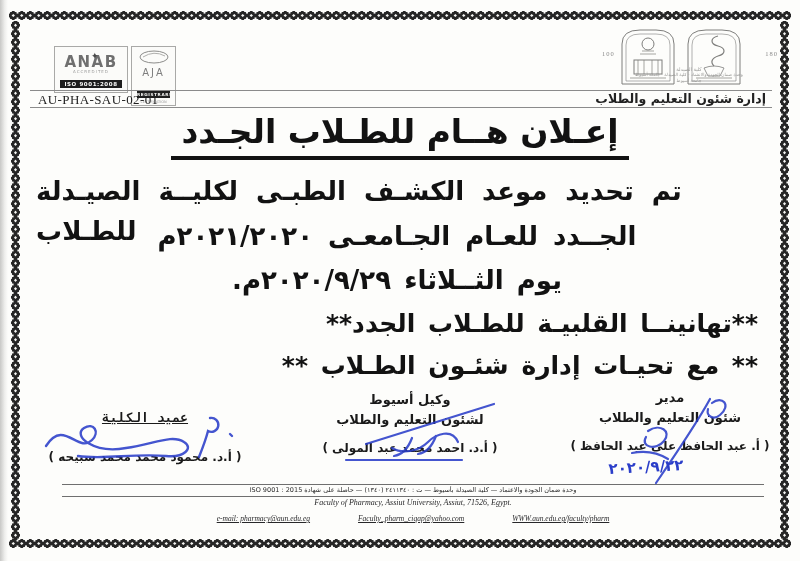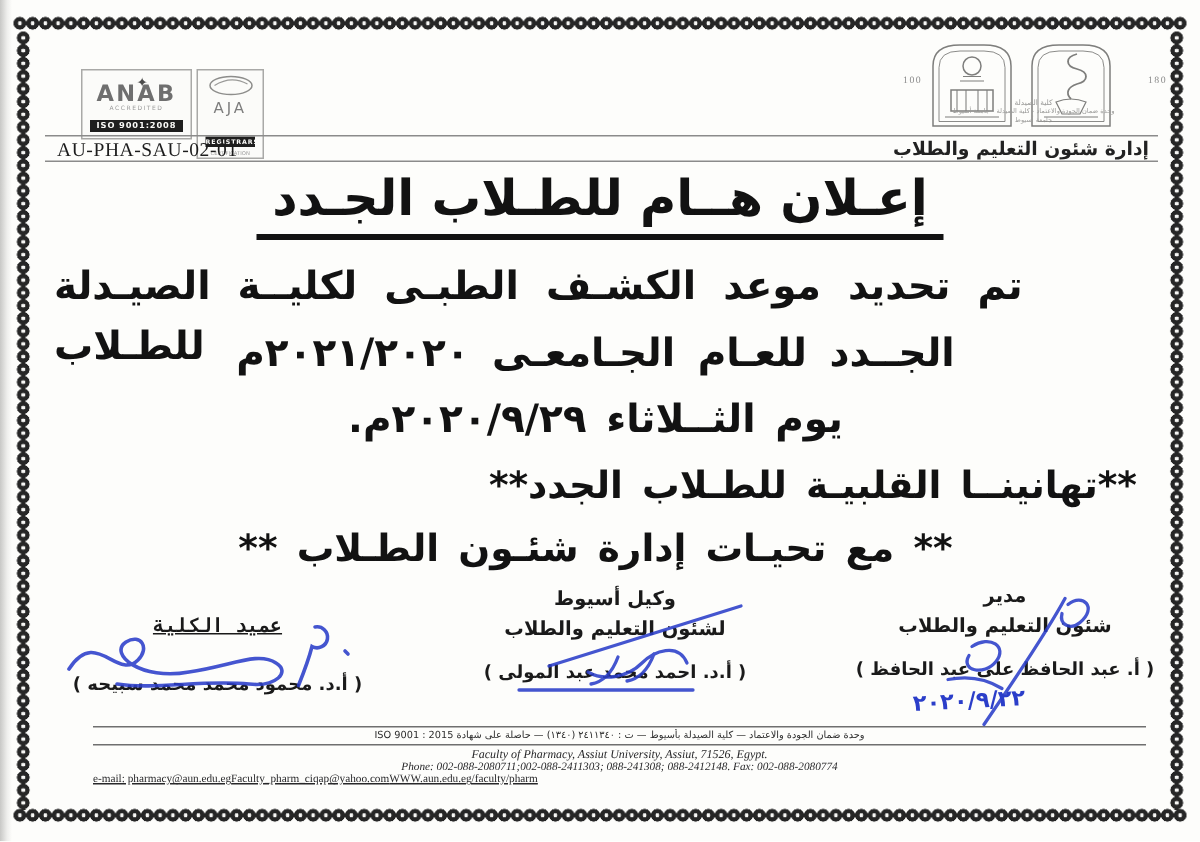--- a/index.html
+++ b/index.html
@@ -50,21 +50,21 @@
   
   .ar{direction:rtl;font-weight:bold;color:#121212;}
   .heading-wrap{position:absolute;left:0;right:0;top:111px;text-align:center;}
   .heading{display:inline-block;font-size:33px;line-height:42px;border-bottom:4px solid #121212;
            padding:0 10px 3px;letter-spacing:0;}
   .bline{position:absolute;left:36px;right:42px;line-height:40px;font-size:26px;}
   .l1{top:171px;text-align:left;word-spacing:9px;}
   .l2{top:216px;text-align:center;word-spacing:6px;}
   .l3{top:260px;text-align:center;word-spacing:4px;}
   .l4{top:304px;text-align:right;font-size:25px;word-spacing:4px;}
-  .l5{top:346px;text-align:center;font-size:25px;word-spacing:4px;}
+  .l5{top:346px;text-align:right;font-size:25px;word-spacing:4px;}
 
   
   .sig-col{position:absolute;text-align:center;direction:rtl;color:#1a1a1a;}
   .sig-col .t1{font-size:13px;font-weight:bold;}
   .sig-col .t1.u{text-decoration:underline;font-family:Liberation Mono, monospace;}
   .sig-col .t2{font-size:13px;font-weight:bold;margin-top:5px;text-align:center;}
   .sig-col .nm{font-size:12px;font-weight:bold;margin-top:14px;}
   .col-director{left:565px;top:390px;width:210px;}
   .col-vice{left:298px;top:392px;width:224px;}
   .col-dean{left:28px;top:410px;width:234px;}
@@ -78,22 +78,22 @@
 
   
   .f-rule{position:absolute;left:62px;right:36px;height:1px;background:#6f6f6f;}
   .f-rule1{top:484px;} .f-rule2{top:496px;}
   .iso-line{position:absolute;left:62px;right:36px;top:486px;text-align:center;direction:rtl;
             font-size:6.5px;color:#2a2a2a;white-space:nowrap;overflow:hidden;}
   .f-en{position:absolute;left:62px;right:36px;text-align:center;
         font-family:"Liberation Serif",serif;font-style:italic;color:#28282a;}
   .addr{top:498px;font-size:8px;}
   .phone{top:506px;font-size:7.5px;}
-  .emails{position:absolute;left:62px;right:36px;top:514px;display:flex;justify-content:flex-start;
-          font-family:"Liberation Serif",serif;font-size:7.5px;color:#28282a;}
+  .emails{position:absolute;left:62px;right:36px;top:514px;display:flex;justify-content:center;
+          font-family:"Liberation Serif",serif;font-style:italic;font-size:7.5px;color:#28282a;gap:48px;}
   .emails span{text-decoration:underline;}
 </style>
 </head>
 <body>
 
 <div class="page">
 
   <div class="edge-shade"></div>
 
   <div class="frame f-h f-top"></div>
@@ -201,20 +201,19 @@
       <path d="M50,38 c12,-8 24,0 16,10 c-8,10 -24,6 -18,-4"></path>
       <path d="M34,60 q20,-4 36,6"></path>
     </g>
   </svg>
   <div class="hand-date">٢٠٢٠/٩/٢٢</div>
 
   <div class="f-rule f-rule1"></div>
   <div class="iso-line">وحدة ضمان الجودة والاعتماد — كلية الصيدلة بأسيوط — ت : ٢٤١١٣٤٠ (١٣٤٠) — حاصلة على شهادة ISO 9001 : 2015</div>
   <div class="f-rule f-rule2"></div>
   <div class="f-en addr">Faculty of Pharmacy, Assiut University, Assiut, 71526, Egypt.</div>
-  <div class="f-en phone">Phone: 002-088-2080711;002-088-2411303; 088-241308; 088-2412148. Fax: 002-088-2080774</div>
   <div class="emails">
     <span>e-mail: pharmacy@aun.edu.eg</span>
     <span>Faculty_pharm_ciqap@yahoo.com</span>
     <span>WWW.aun.edu.eg/faculty/pharm</span>
   </div>
 
 </div>
 
 </body></html>

